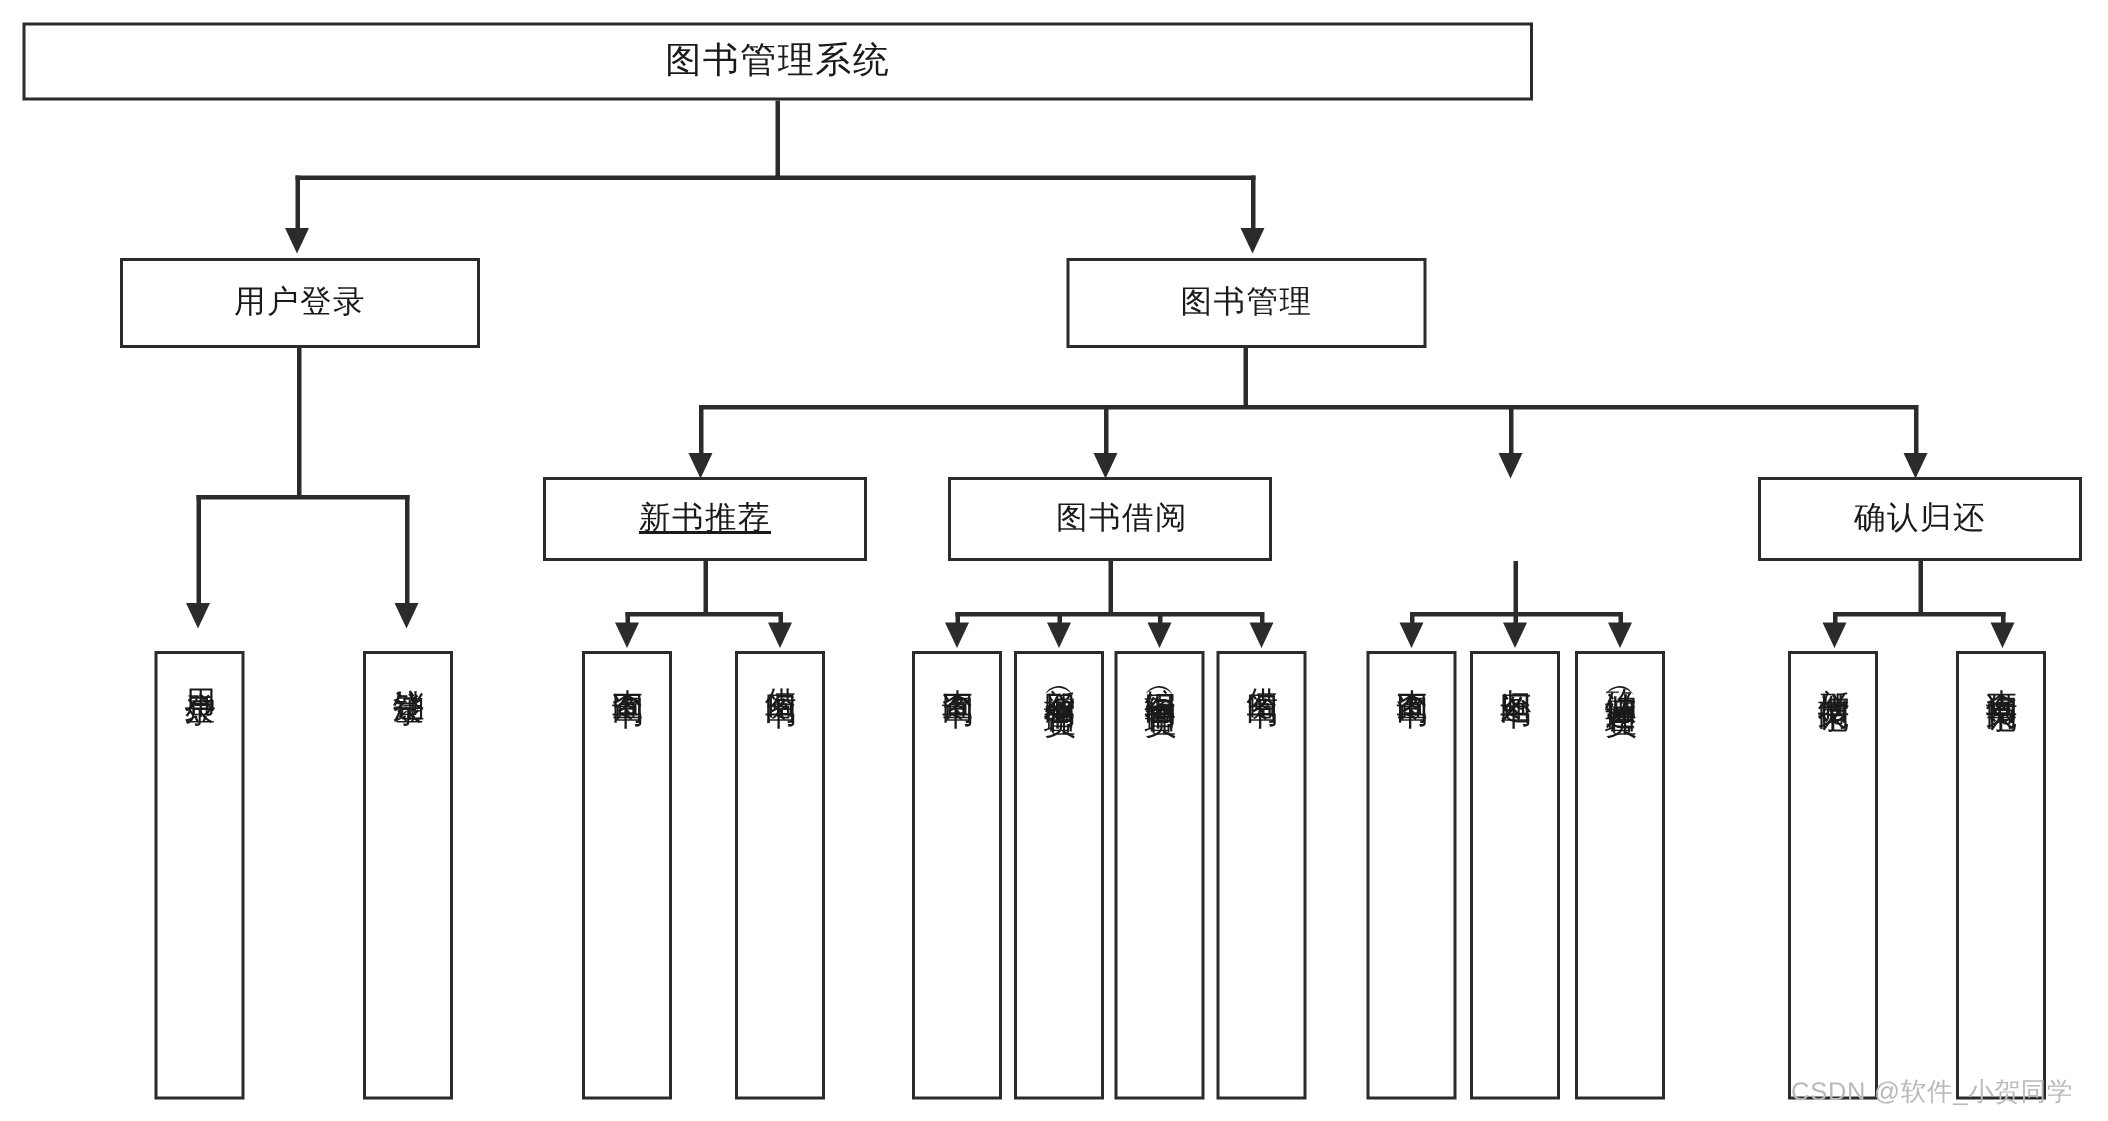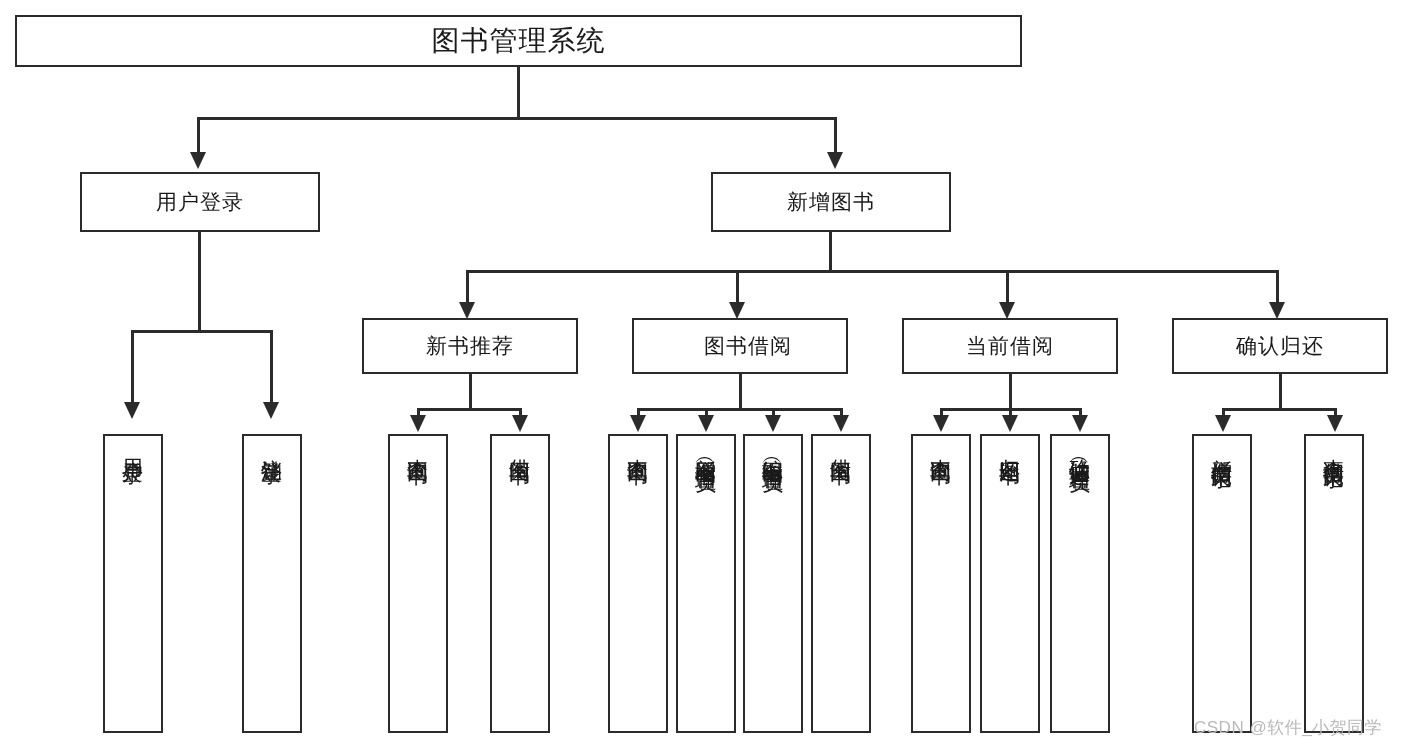--- a/index.html
+++ b/index.html
@@ -30,21 +30,21 @@
   .node .label {
     display: block;
     text-align: center;
     line-height: 1.18;
     letter-spacing: 1px;
   }
   .node.horiz .label {
     font-size: 21px;
   }
   .node.root .label {
-    font-size: 28px;
+    font-size: 24px;
   }
   
   .node.vert {
     align-items: flex-start;
     justify-content: center;
     padding-top: 6px;
   }
   .node.vert .label {
     writing-mode: vertical-rl;
     text-orientation: upright;
@@ -95,49 +95,46 @@
 
   <div class="vline" style="left:197px; top:117px; height:38px;"></div>
   <div class="arrow" style="left:190px; top:152px;"></div>
   <div class="vline" style="left:834px; top:117px; height:38px;"></div>
   <div class="arrow" style="left:827px; top:152px;"></div>
 
   <div class="node horiz" style="left:80px; top:172px; width:240px; height:60px;">
     <span class="label">用户登录</span>
   </div>
   <div class="node horiz" style="left:711px; top:172px; width:240px; height:60px;">
-    <span class="label">新增图书</span>
+    <span class="label">图书管理</span>
   </div>
 
   <div class="vline" style="left:198px; top:232px; height:100px;"></div>
   <div class="hline" style="left:131px; top:330px; width:142px;"></div>
   <div class="vline" style="left:131px; top:330px; height:75px;"></div>
   <div class="arrow" style="left:124px; top:402px;"></div>
   <div class="vline" style="left:270px; top:330px; height:75px;"></div>
   <div class="arrow" style="left:263px; top:402px;"></div>
 
   <div class="vline" style="left:829px; top:232px; height:40px;"></div>
   <div class="hline" style="left:466px; top:270px; width:812px;"></div>
   <div class="vline" style="left:466px; top:270px; height:35px;"></div>
   <div class="arrow" style="left:459px; top:302px;"></div>
   <div class="vline" style="left:736px; top:270px; height:35px;"></div>
   <div class="arrow" style="left:729px; top:302px;"></div>
   <div class="vline" style="left:1006px; top:270px; height:35px;"></div>
   <div class="arrow" style="left:999px; top:302px;"></div>
   <div class="vline" style="left:1276px; top:270px; height:35px;"></div>
   <div class="arrow" style="left:1269px; top:302px;"></div>
 
-  <div class="node horiz" style="left:362px; top:318px; width:216px; height:56px;">
+  <div class="node horiz" style="left:362px; top:318px; width:216px; height:56px;text-decoration:underline;">
     <span class="label">新书推荐</span>
   </div>
   <div class="node horiz" style="left:632px; top:318px; width:216px; height:56px;padding-left:16px;">
     <span class="label">图书借阅</span>
-  </div>
-  <div class="node horiz" style="left:902px; top:318px; width:216px; height:56px;">
-    <span class="label">当前借阅</span>
   </div>
   <div class="node horiz" style="left:1172px; top:318px; width:216px; height:56px;">
     <span class="label">确认归还</span>
   </div>
 
   <div class="vline" style="left:469px; top:374px; height:36px;"></div>
   <div class="hline" style="left:417px; top:408px; width:105px;"></div>
   <div class="vline" style="left:417px; top:408px; height:12px;"></div>
   <div class="arrow" style="left:410px; top:415px;"></div>
   <div class="vline" style="left:519px; top:408px; height:12px;"></div>

